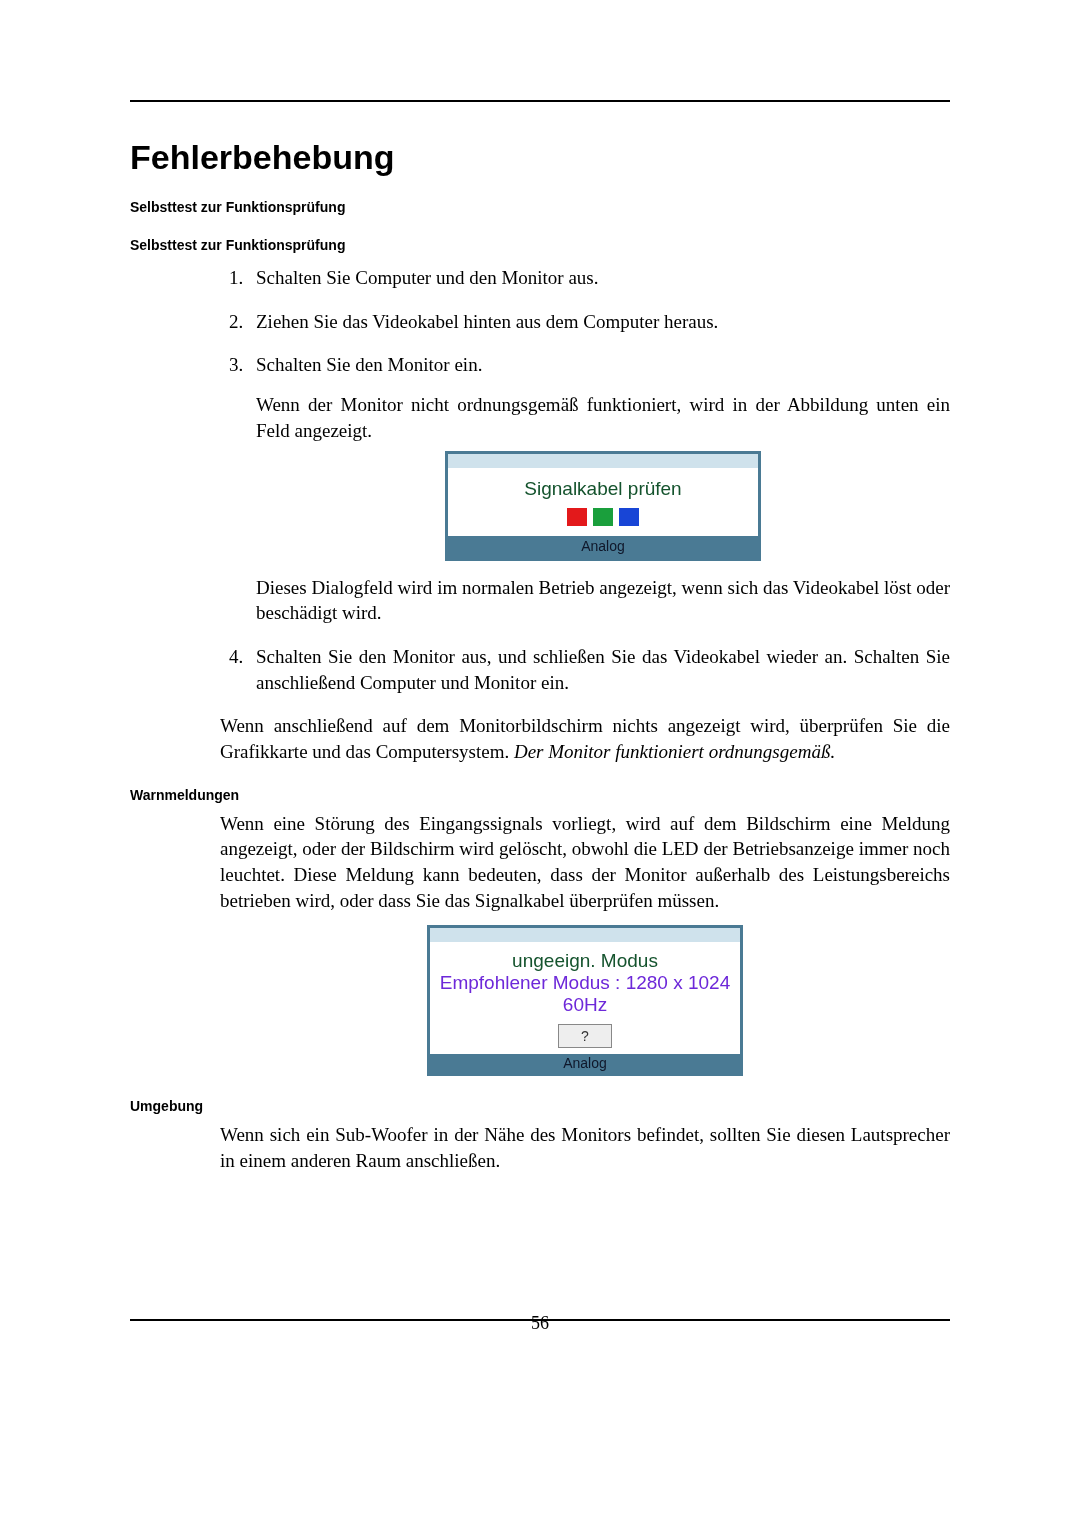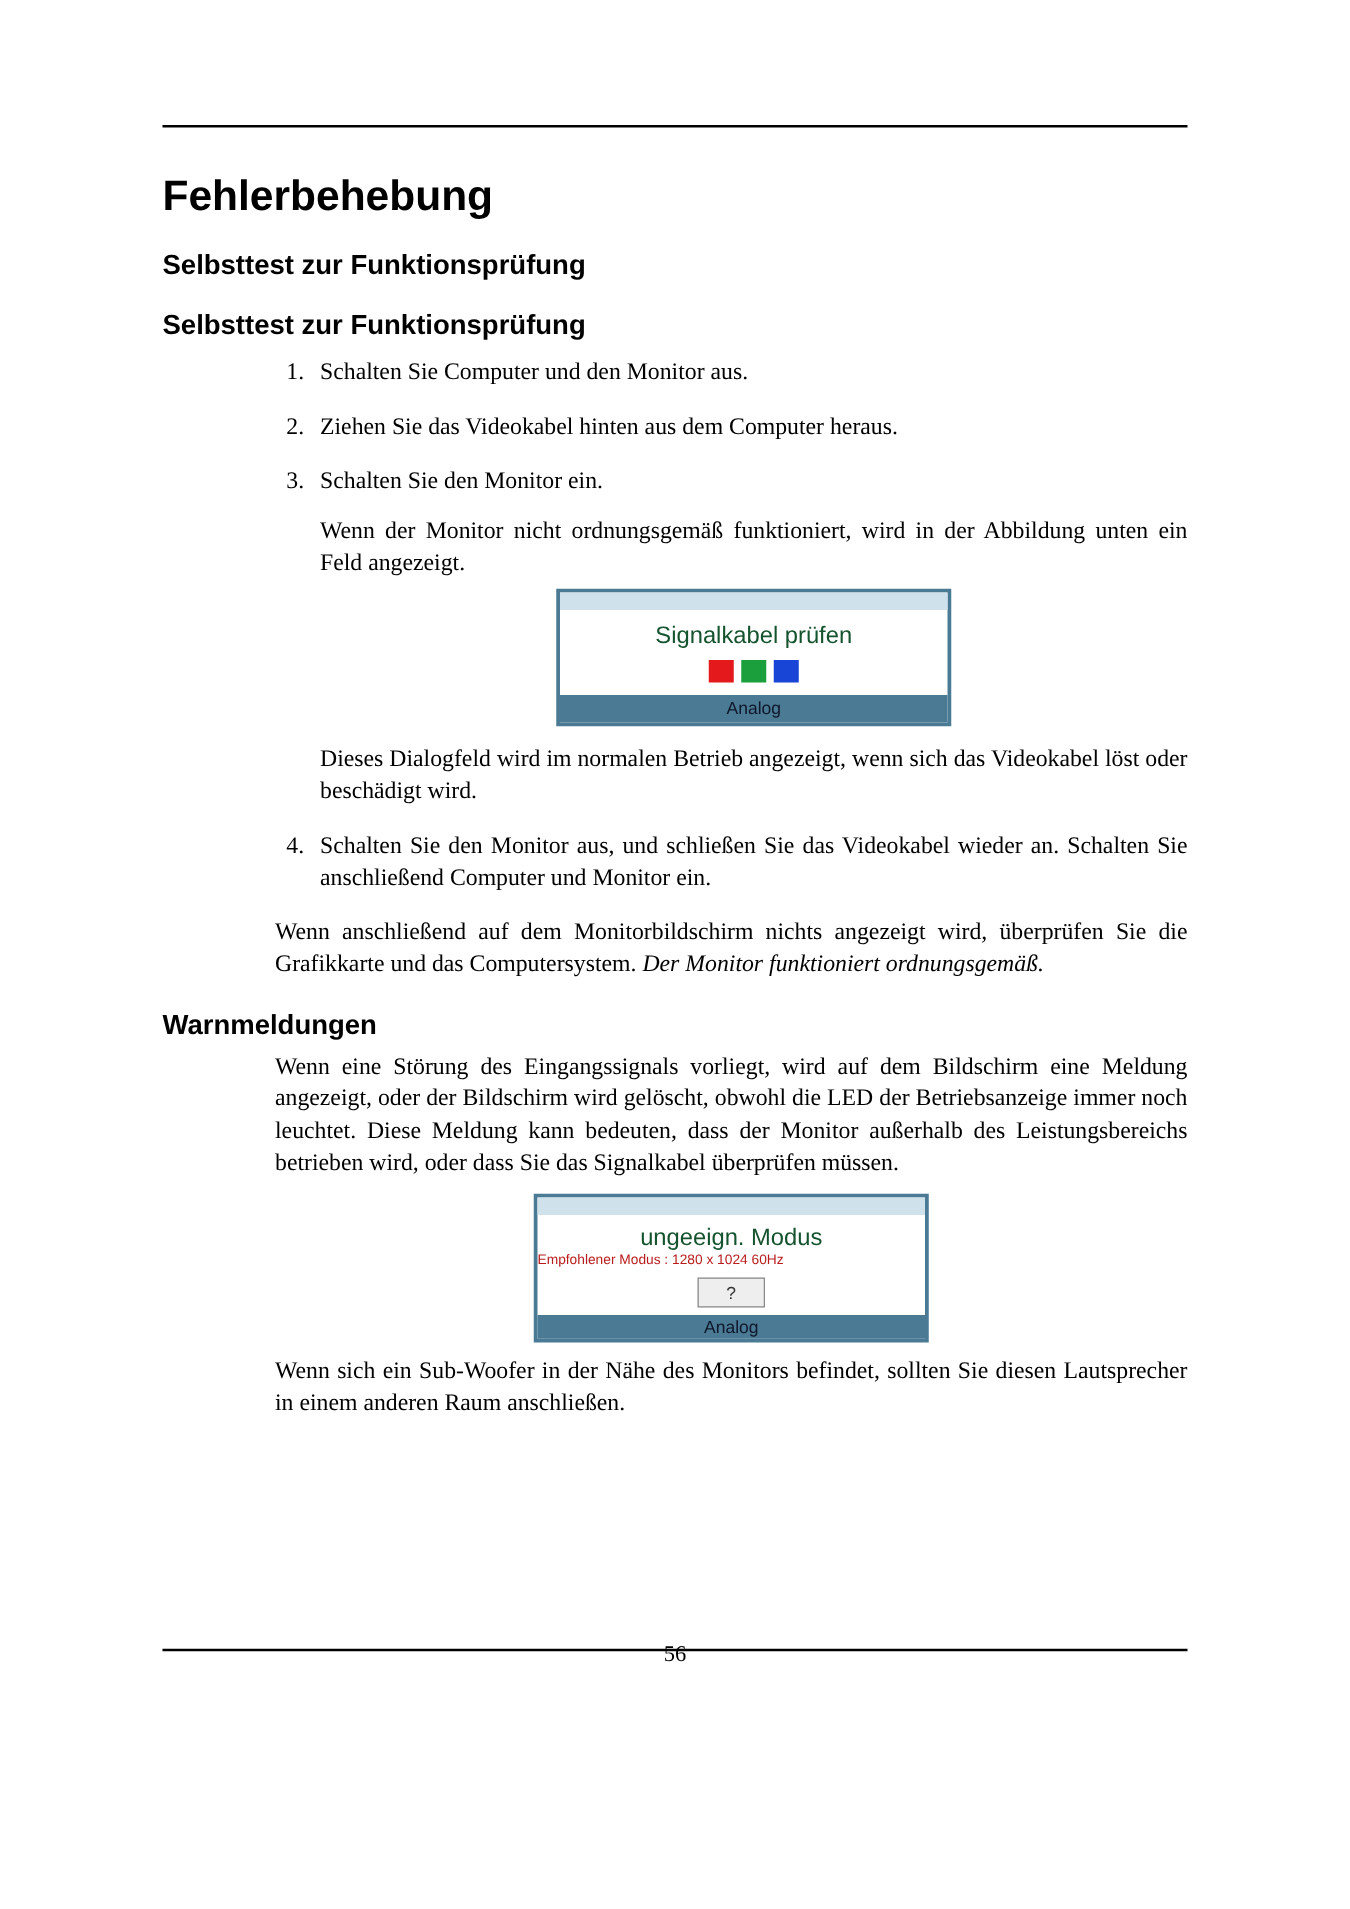--- a/index.html
+++ b/index.html
@@ -36,21 +36,21 @@
   }
   h1 {
     font-family: Arial, Helvetica, sans-serif;
     font-weight: bold;
     font-size: 34px;
     margin: 0 0 20px 0;
   }
   h2 {
     font-family: Arial, Helvetica, sans-serif;
     font-weight: bold;
-    font-size: 22px;
+    font-size: 14px;
     margin: 22px 0 6px 0;
   }
   .indent {
     padding-left: 90px;
   }
   .hinweis-row {
     display: flex;
     align-items: center;
     gap: 8px;
     margin: 4px 0 6px 0;
@@ -99,22 +99,23 @@
     height: 14px;
     background: #cfe2ec;
   }
   .osd .msg {
     text-align: center;
     color: #14532d;
     font-size: 19px;
     margin: 8px 0 6px 0;
   }
   .osd .msg-sub {
-    color: #b91c1c;
-    font-size: 11px;
+    text-align: center;
+    color: #6d28d9;
+    font-size: 19px;
     margin: 0 0 8px 0;
   }
   .osd .squares {
     display: flex;
     justify-content: center;
     gap: 6px;
     margin: 6px 0 10px 0;
   }
   .sq { width: 20px; height: 18px; }
   .sq.red { background: #e3191b; }
@@ -201,19 +202,20 @@
         <div class="msg" style="margin-bottom:0;">ungeeign. Modus</div>
         <div class="msg-sub">Empfohlener Modus : 1280 x 1024  60Hz</div>
         <div class="q-wrap">
           <div class="qbox">?</div>
         </div>
         <div class="bottom-bar">Analog</div>
       </div>
     </div>
   </div>
 
+  <h2>Umgebung</h2>
   <div class="indent">
     <p class="body">Wenn sich ein Sub-Woofer in der Nähe des Monitors befindet, sollten Sie diesen Lautsprecher in einem anderen Raum anschließen.</p>
   </div>
 
   <div class="bottom-rule"></div>
   <div class="page-number">56</div>
 </div>
 
 </body></html>

